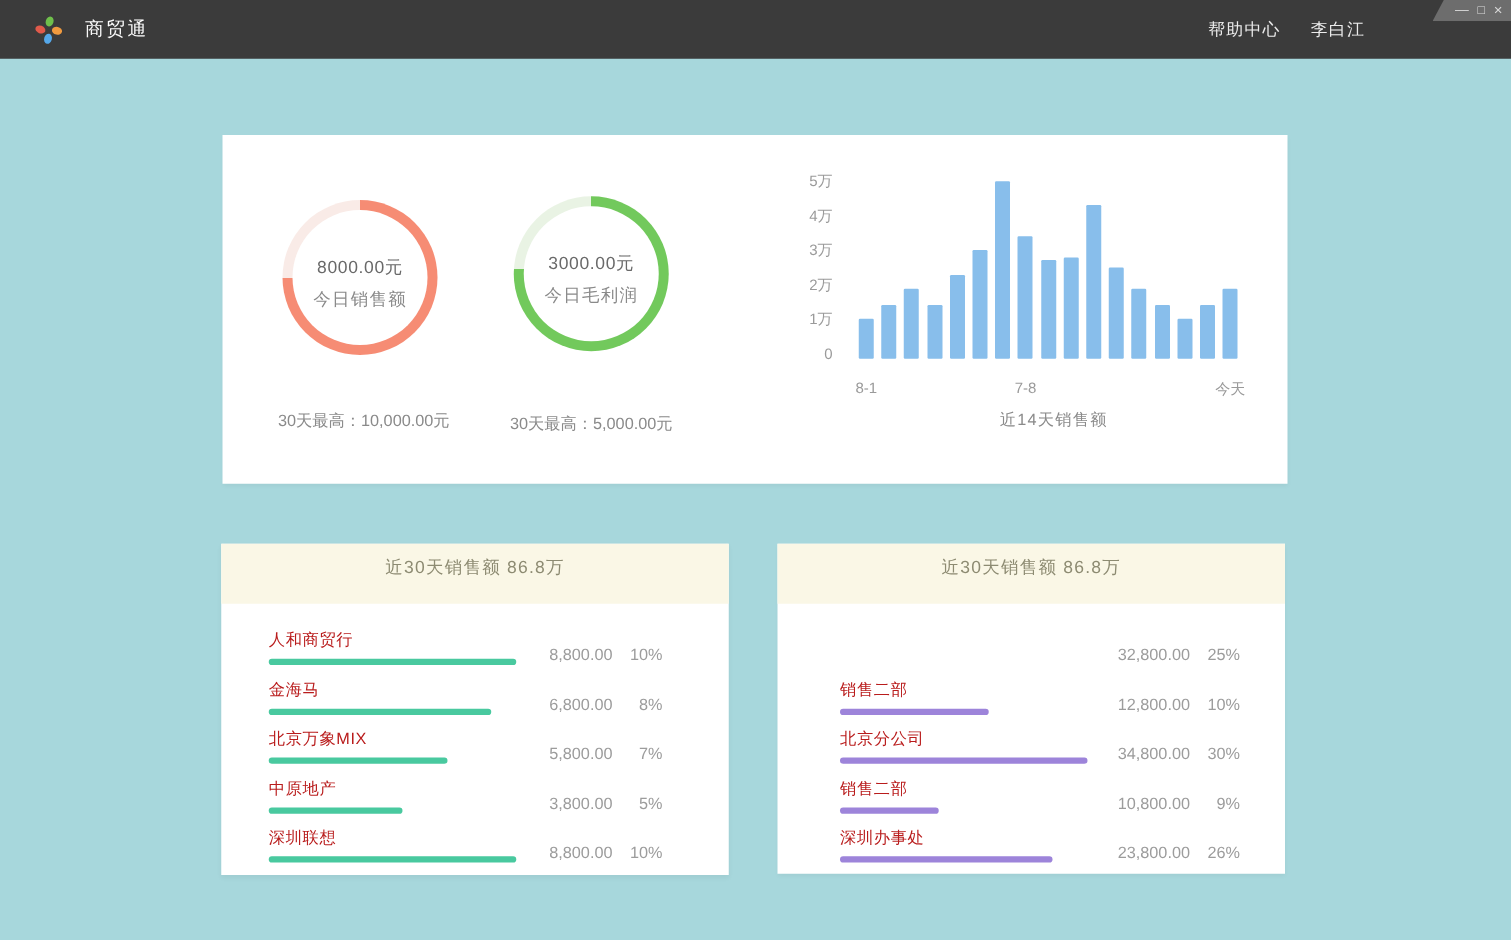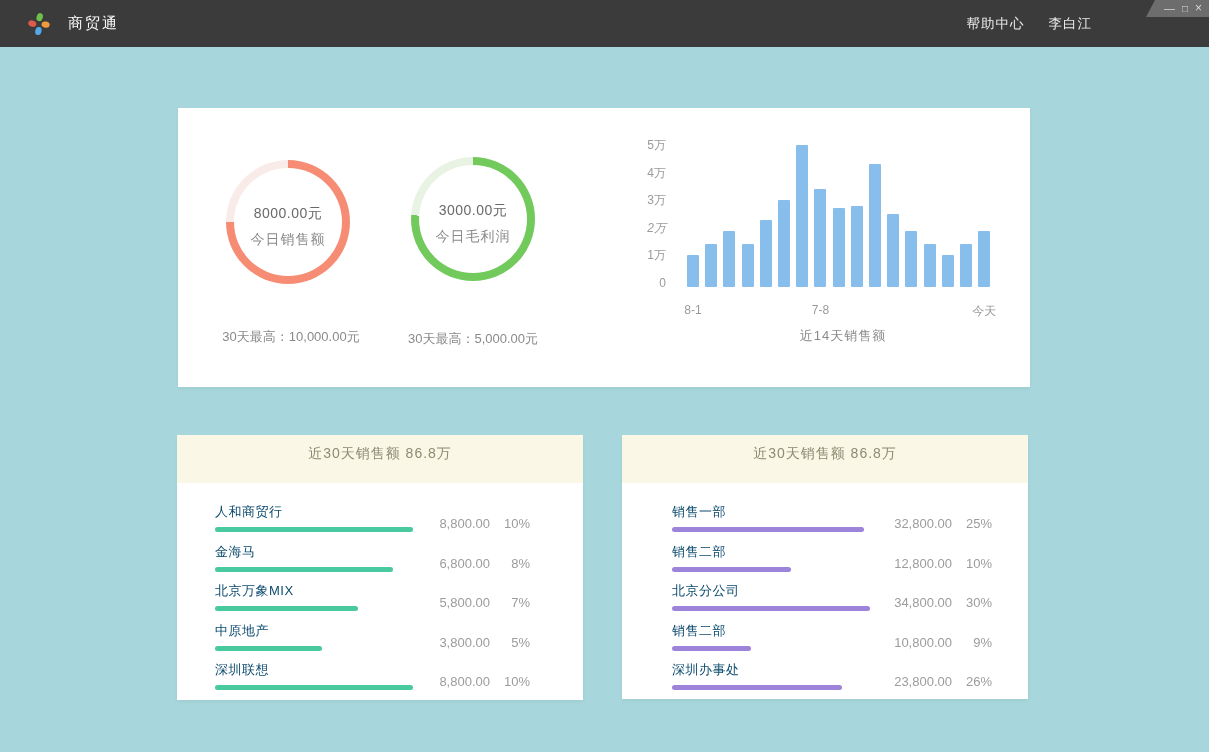--- a/index.html
+++ b/index.html
@@ -65,21 +65,21 @@
   
   .card-header {
     height:48px; line-height:36px; text-align:center;
     background:#faf7e6; font-size:14px; color:#8d8b72; letter-spacing:1px;
   }
   .card-body { padding-top:21px; }
   .rank-card.c0 .card-body { padding-left:38px; padding-right:53px; }
   .rank-card.c1 .card-body { padding-left:50px; padding-right:36px; }
   .rank-row { display:flex; align-items:flex-end; height:28px; margin-bottom:11.5px; }
   .rank-left { width:198px; height:100%; display:flex; flex-direction:column; justify-content:space-between; }
-  .rank-label { font-size:13px; color:#0c4a6e; line-height:15px; letter-spacing:0.5px; white-space:nowrap; }
+  .rank-label { font-size:13px; color:#b91c1c; line-height:15px; letter-spacing:0.5px; white-space:nowrap; }
   .rank-bar { height:5px; border-radius:2.5px; }
   .rank-right { margin-left:auto; display:flex; align-items:center; font-size:13px; color:#9c9c9c; margin-bottom:1px; }
   .rank-value { min-width:64px; text-align:right; }
   .rank-pct { min-width:34px; text-align:right; margin-left:6px; }
 </style>
 </head>
 <body>
 
 <div class="screen">
 
@@ -117,21 +117,21 @@
         <span class="donut-value">3000.00元</span>
         <span class="donut-metric">今日毛利润</span>
       </div>
     </div>
     <div class="donut-footer f0">30天最高：10,000.00元</div>
     <div class="donut-footer f1">30天最高：5,000.00元</div>
 
     <div class="bc-yaxis">
         <span class="ytick" style="bottom: -3px;">0</span>
         <span class="ytick" style="bottom: 24.6px;">1万</span>
-        <span class="ytick" style="bottom: 52.2px; font-style: italic;">2万</span>
+        <span class="ytick" style="bottom: 52.2px;">2万</span>
         <span class="ytick" style="bottom: 79.8px;">3万</span>
         <span class="ytick" style="bottom: 107.4px;">4万</span>
         <span class="ytick" style="bottom: 135px;">5万</span>
       </div>
     <div class="bc-plot">
         <div class="vbar" style="left: 4px; height: 31.6px; background: rgb(136, 190, 235);"></div>
         <div class="vbar" style="left: 22.2px; height: 42.64px; background: rgb(136, 190, 235);"></div>
         <div class="vbar" style="left: 40.4px; height: 56.44px; background: rgb(136, 190, 235);"></div>
         <div class="vbar" style="left: 58.6px; height: 42.64px; background: rgb(136, 190, 235);"></div>
         <div class="vbar" style="left: 76.8px; height: 67.48px; background: rgb(136, 190, 235);"></div>
@@ -209,24 +209,20 @@
             <span class="rank-pct">10%</span>
           </div>
         </div>
       </div>
   </section>
 
   <section class="card rank-card c1">
     <div class="card-header">近30天销售额 86.8万</div>
     <div class="card-body">
         <div class="rank-row">
-          <div class="rank-left">
-            <span class="rank-label">销售一部</span>
-            <span class="rank-bar" style="width: 97%; background: rgb(157, 132, 218);"></span>
-          </div>
           <div class="rank-right">
             <span class="rank-value">32,800.00</span>
             <span class="rank-pct">25%</span>
           </div>
         </div>
         <div class="rank-row">
           <div class="rank-left">
             <span class="rank-label">销售二部</span>
             <span class="rank-bar" style="width: 60%; background: rgb(157, 132, 218);"></span>
           </div>

